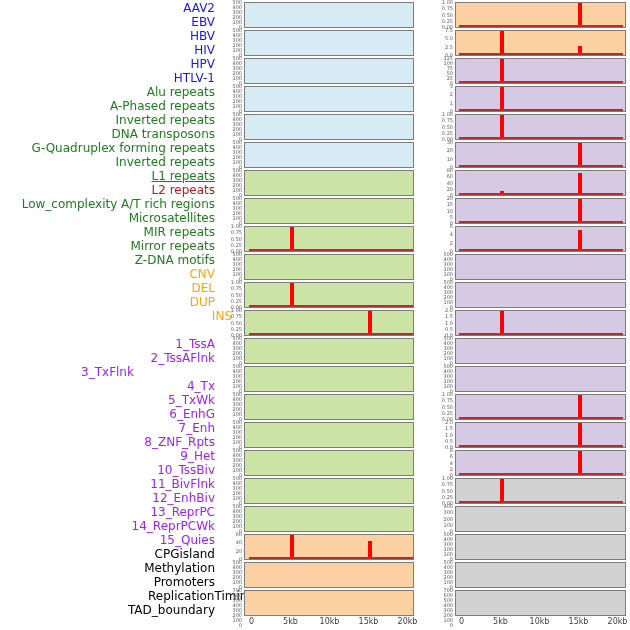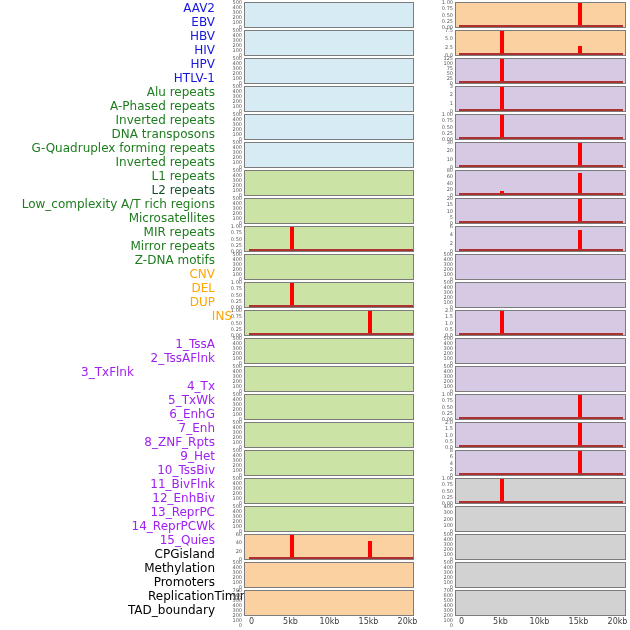--- a/index.html
+++ b/index.html
@@ -34,22 +34,22 @@
       <div class="row-label" style="top: 29.6px; color: rgb(23, 23, 221);">HBV</div>
       <div class="row-label" style="top: 43.6px; color: rgb(23, 23, 221);">HIV</div>
       <div class="row-label" style="top: 57.6px; color: rgb(23, 23, 221);">HPV</div>
       <div class="row-label" style="top: 71.6px; color: rgb(23, 23, 221);">HTLV-1</div>
       <div class="row-label" style="top: 85.6px; color: rgb(30, 125, 30);">Alu repeats</div>
       <div class="row-label" style="top: 99.6px; color: rgb(30, 125, 30);">A-Phased repeats</div>
       <div class="row-label" style="top: 113.6px; color: rgb(30, 125, 30);">Inverted repeats</div>
       <div class="row-label" style="top: 127.6px; color: rgb(30, 125, 30);">DNA transposons</div>
       <div class="row-label" style="top: 141.6px; color: rgb(30, 125, 30);">G-Quadruplex forming repeats</div>
       <div class="row-label" style="top: 155.6px; color: rgb(30, 125, 30);">Inverted repeats</div>
-      <div class="row-label" style="top: 169.6px; color: rgb(30, 125, 30);">L1 repeats</div>
-      <div class="row-label" style="top: 183.6px; color: #14532d;">L2 repeats</div>
+      <div class="row-label" style="top: 169.6px; color: rgb(30, 125, 30); text-decoration: underline;">L1 repeats</div>
+      <div class="row-label" style="top: 183.6px; color: #b91c1c;">L2 repeats</div>
       <div class="row-label" style="top: 197.6px; color: rgb(30, 125, 30);">Low_complexity A/T rich regions</div>
       <div class="row-label" style="top: 211.6px; color: rgb(30, 125, 30);">Microsatellites</div>
       <div class="row-label" style="top: 225.6px; color: rgb(30, 125, 30);">MIR repeats</div>
       <div class="row-label" style="top: 239.6px; color: rgb(30, 125, 30);">Mirror repeats</div>
       <div class="row-label" style="top: 253.6px; color: rgb(30, 125, 30);">Z-DNA motifs</div>
       <div class="row-label" style="top: 267.6px; color: rgb(255, 165, 0);">CNV</div>
       <div class="row-label" style="top: 281.6px; color: rgb(255, 165, 0);">DEL</div>
       <div class="row-label" style="top: 295.6px; color: rgb(255, 165, 0);">DUP</div>
       <div class="row-label" style="top: 309.6px; color: rgb(255, 165, 0); padding-left: 17px;">INS</div>
       <div class="row-label" style="top: 337.6px; color: rgb(160, 32, 240);">1_TssA</div>

